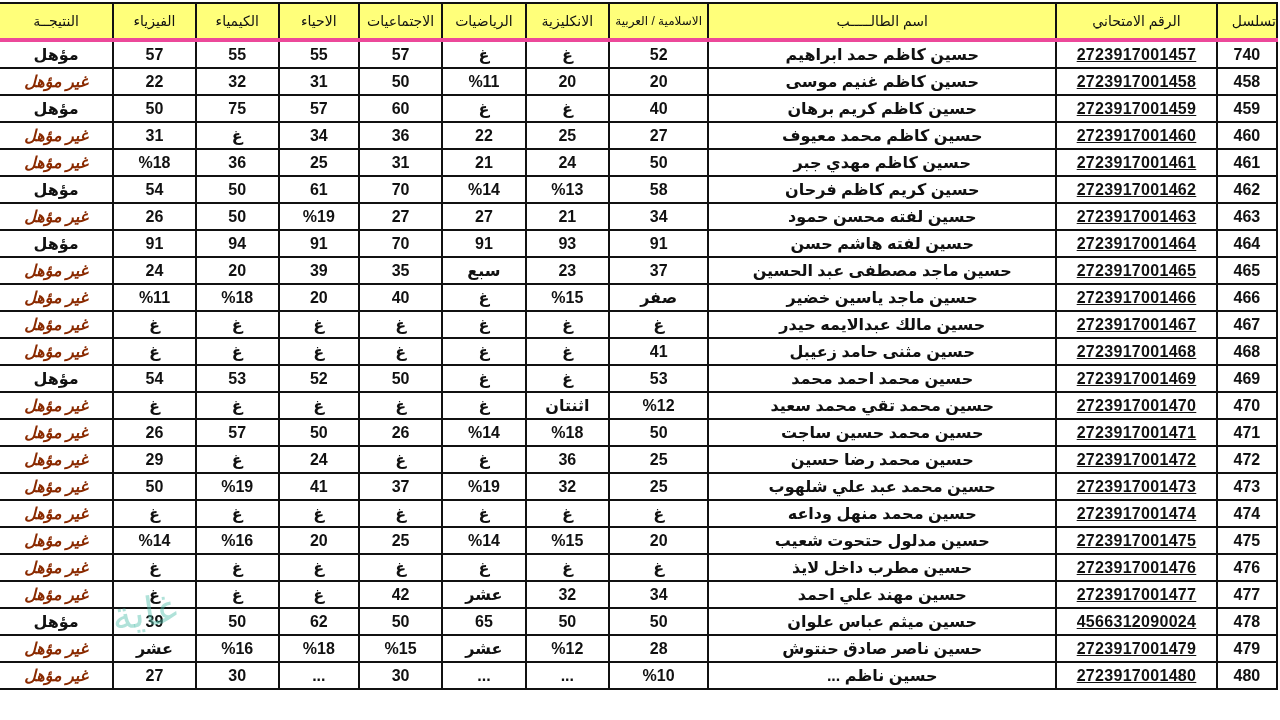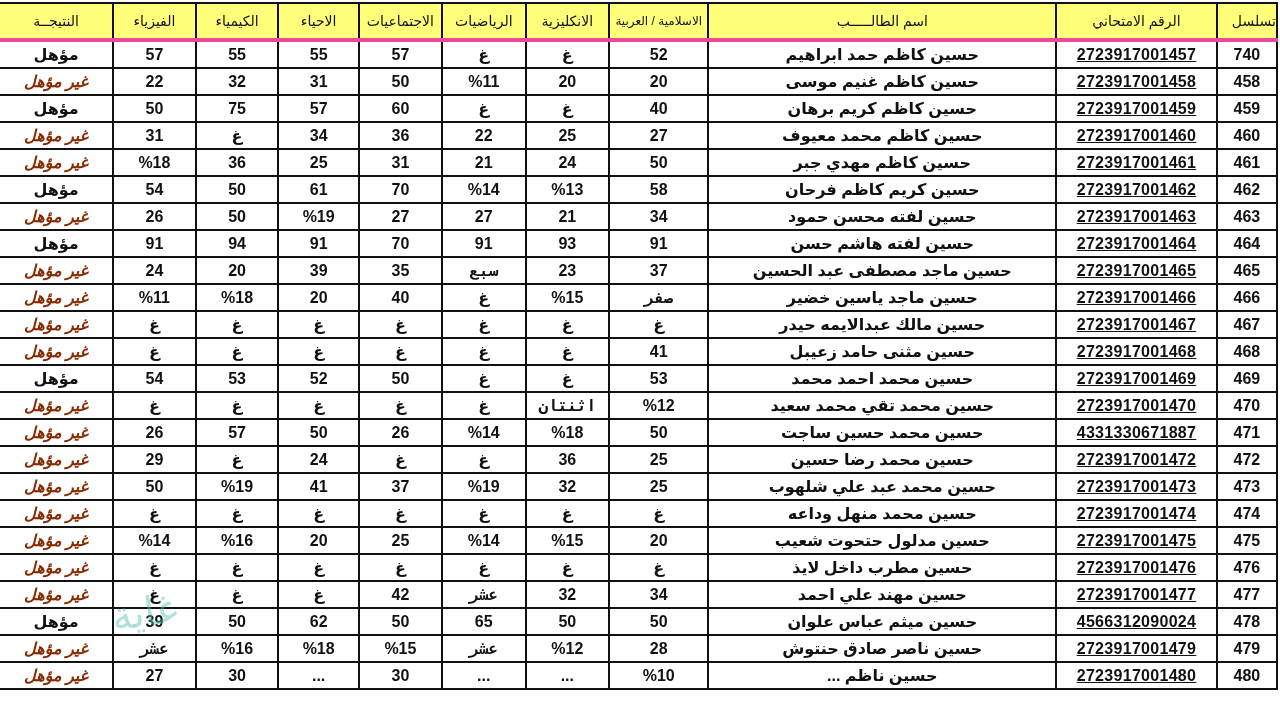--- a/index.html
+++ b/index.html
@@ -52,21 +52,21 @@
       padding-right: 10px;
       direction: rtl;
       font-size: 16px;
       font-weight: bold;
       background: #fff;
       color: #111;
       margin-top: 36px;
     }
     td.examno { font-size: 16px; letter-spacing: 0.3px; text-decoration: underline; }
     td.serial { text-align: left; padding-left: 6px; }
-    td.word { font-size: 13px; direction: rtl; font-family: Liberation Mono, monospace; }
+    td.word { font-size: 13px; direction: rtl; }
     .watermark {
       position: absolute;
       left: 128px; top: 588px;
       width: 50px; height: 60px;
       color: rgba(80, 190, 170, 0.45);
       font-size: 40px;
       font-family: "DejaVu Sans", sans-serif;
       transform: rotate(-8deg);
       pointer-events: none;
       direction: rtl;
@@ -291,21 +291,21 @@
         <tr>
           <td class="res fail">غير مؤهل</td>
           <td class="fail">26</td>
           <td>57</td>
           <td>50</td>
           <td class="fail">26</td>
           <td class="fail">%14</td>
           <td class="fail">%18</td>
           <td>50</td>
           <td class="name">حسين محمد حسين ساجت</td>
-          <td class="examno">4331330671887</td>
+          <td class="examno">2723917001471</td>
           <td class="serial">471</td>
         </tr>
         <tr>
           <td class="res fail">غير مؤهل</td>
           <td class="fail">29</td>
           <td class="fail">غ</td>
           <td class="fail">24</td>
           <td class="fail">غ</td>
           <td class="fail">غ</td>
           <td class="fail">36</td>

